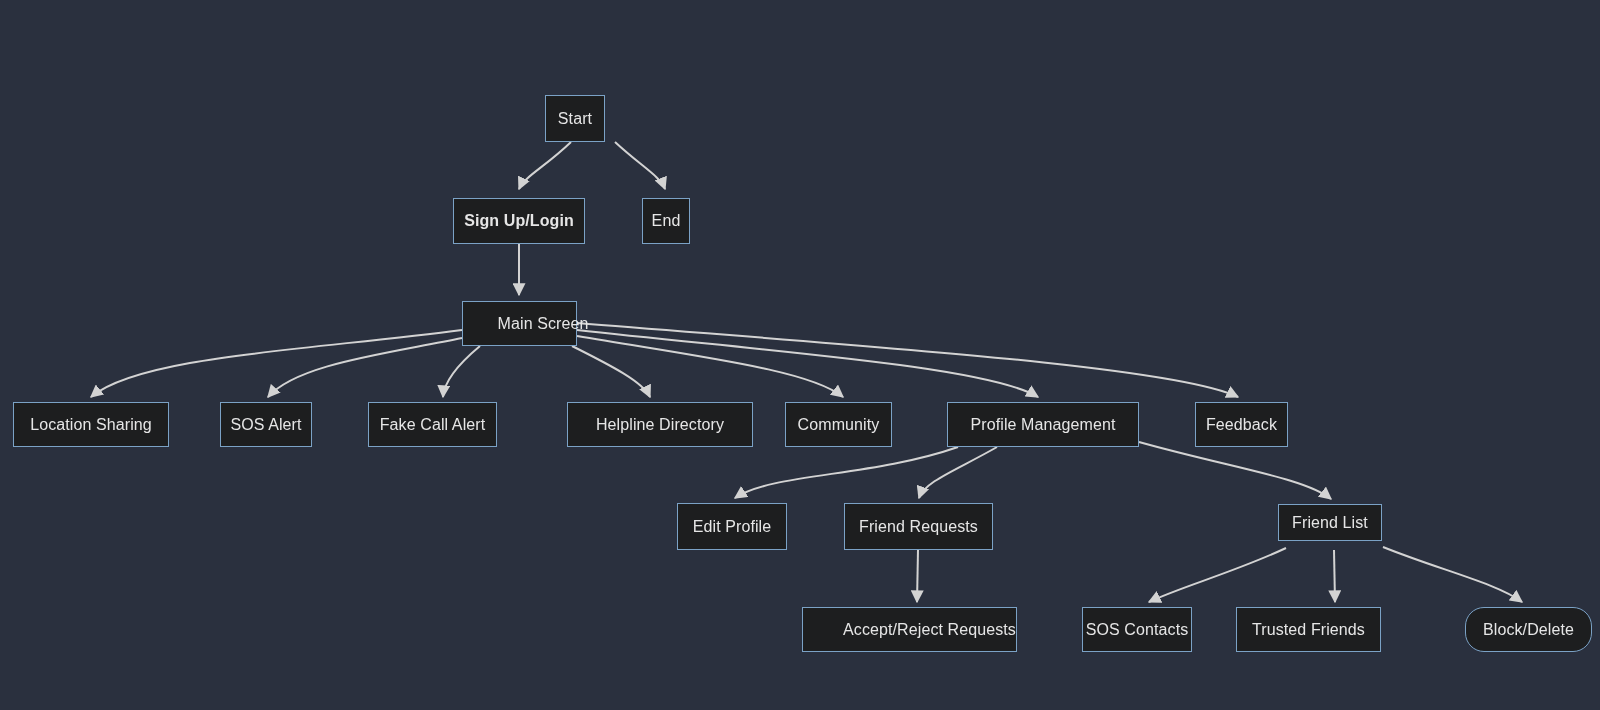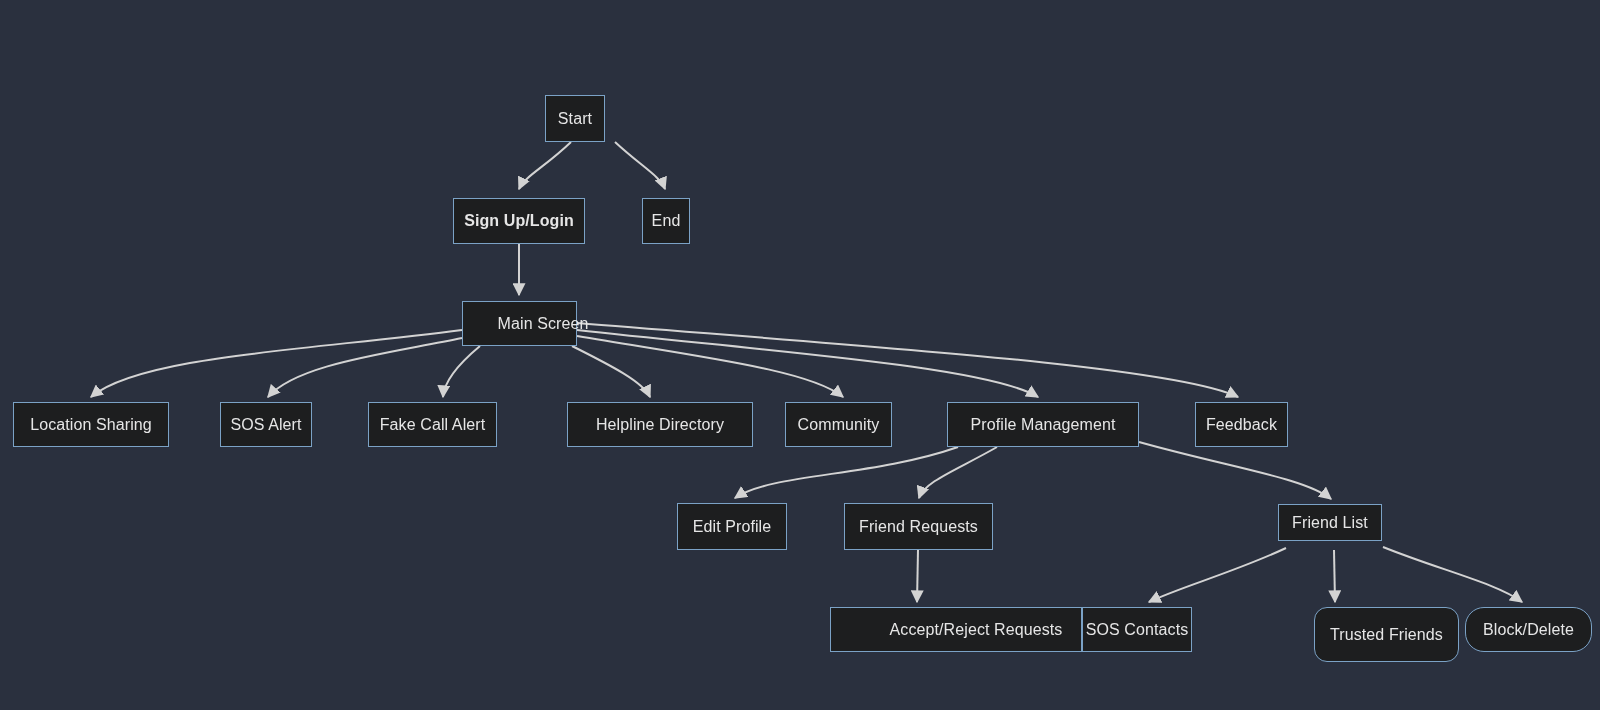--- a/index.html
+++ b/index.html
@@ -53,23 +53,23 @@
   #n-location        { left:  13px; top: 402px; width: 156px; height: 45px; }
   #n-sos-alert       { left: 220px; top: 402px; width:  92px; height: 45px; }
   #n-fake-call       { left: 368px; top: 402px; width: 129px; height: 45px; }
   #n-helpline        { left: 567px; top: 402px; width: 186px; height: 45px; }
   #n-community       { left: 785px; top: 402px; width: 107px; height: 45px; }
   #n-profile         { left: 947px; top: 402px; width: 192px; height: 45px; }
   #n-feedback        { left:1195px; top: 402px; width:  93px; height: 45px; }
   #n-edit-profile    { left: 677px; top: 503px; width: 110px; height: 47px; }
   #n-friend-requests { left: 844px; top: 503px; width: 149px; height: 47px; }
   #n-friend-list     { left:1234px; top: 504px; width: 104px; height: 37px; margin-left: 44px; }
-  #n-accept-reject   { left: 830px; top: 607px; width: 252px; height: 45px; padding-left: 40px; }
+  #n-accept-reject   { left: 802px; top: 607px; width: 215px; height: 45px; padding-left: 40px; }
   #n-sos-contacts    { left:1082px; top: 607px; width: 110px; height: 45px; }
-  #n-trusted         { left:1314px; top: 607px; width: 145px; height: 55px; border-radius: 13px; }
+  #n-trusted         { left:1236px; top: 607px; width: 145px; height: 45px; }
   #n-block-delete    { left:1465px; top: 607px; width: 127px; height: 45px; border-radius: 19px; }
 </style>
 </head>
 <body>
 
 <div class="canvas">
 
   <svg class="edge-layer" width="1600" height="710" viewBox="0 0 1600 710" xmlns="http://www.w3.org/2000/svg">
     <defs>
       <marker id="arrow" viewBox="0 0 10 10" refX="9" refY="5" markerUnits="userSpaceOnUse" markerWidth="13" markerHeight="13" orient="auto">

